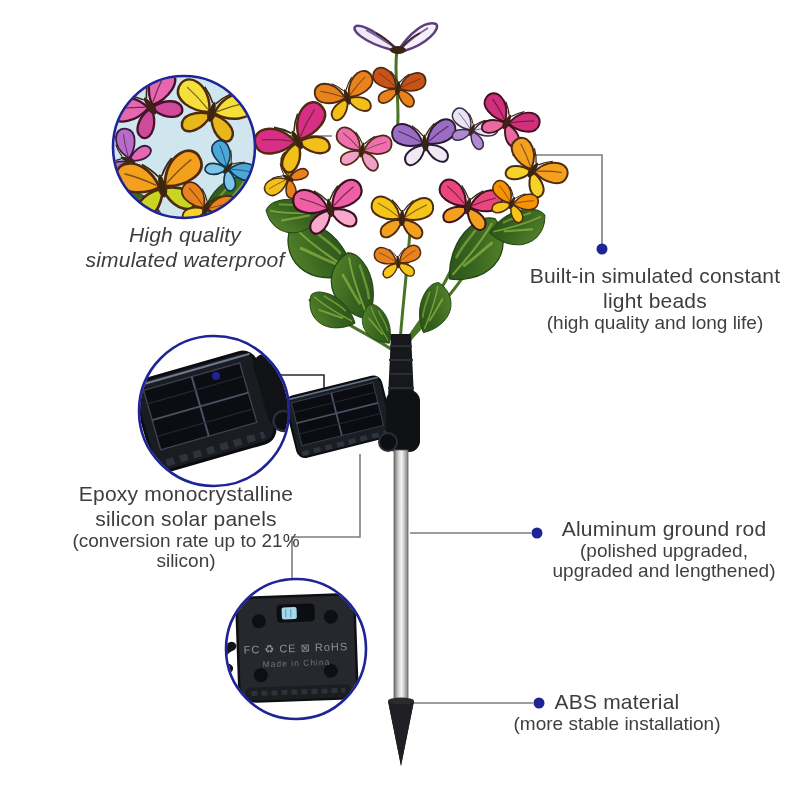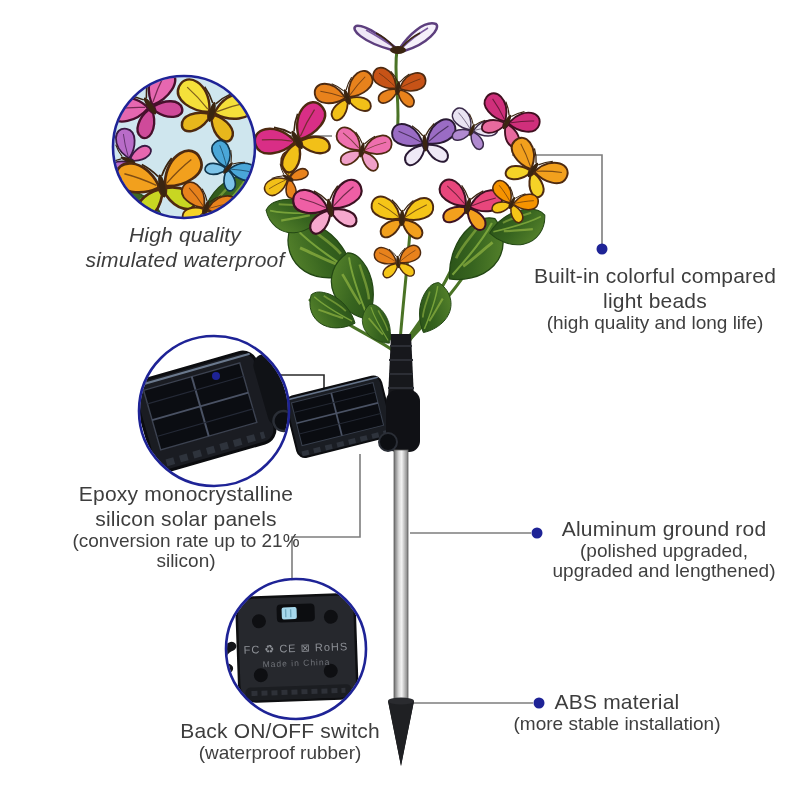--- a/index.html
+++ b/index.html
@@ -208,41 +208,37 @@
       <circle cx="539" cy="703" r="5.5"></circle>
     </g>
   </svg>
 
   <div class="callout" style="left:185px;top:222px;font-style:italic;">
     <div class="t">High quality</div>
     <div class="t">simulated waterproof</div>
   </div>
 
   <div class="callout" style="left:655px;top:263px;">
-    <div class="t">Built-in colorful compared</div>
+    <div class="t">Built-in simulated constant</div>
     <div class="t">light beads</div>
     <div class="s">(high quality and long life)</div>
   </div>
 
   <div class="callout" style="left:186px;top:481px;">
     <div class="t">Epoxy monocrystalline</div>
     <div class="t">silicon solar panels</div>
     <div class="s">(conversion rate up to 21%</div>
     <div class="s">silicon)</div>
   </div>
 
   <div class="callout" style="left:664px;top:516px;">
     <div class="t">Aluminum ground rod</div>
     <div class="s">(polished upgraded,</div>
     <div class="s">upgraded and lengthened)</div>
   </div>
 
-  <div class="callout" style="left:280px;top:718px;">
-    <div class="t">Back ON/OFF switch</div>
-    <div class="s">(waterproof rubber)</div>
-  </div>
 
   <div class="callout" style="left:617px;top:689px;">
     <div class="t">ABS material</div>
     <div class="s">(more stable installation)</div>
   </div>
 
 </div>
 
 </body></html>

